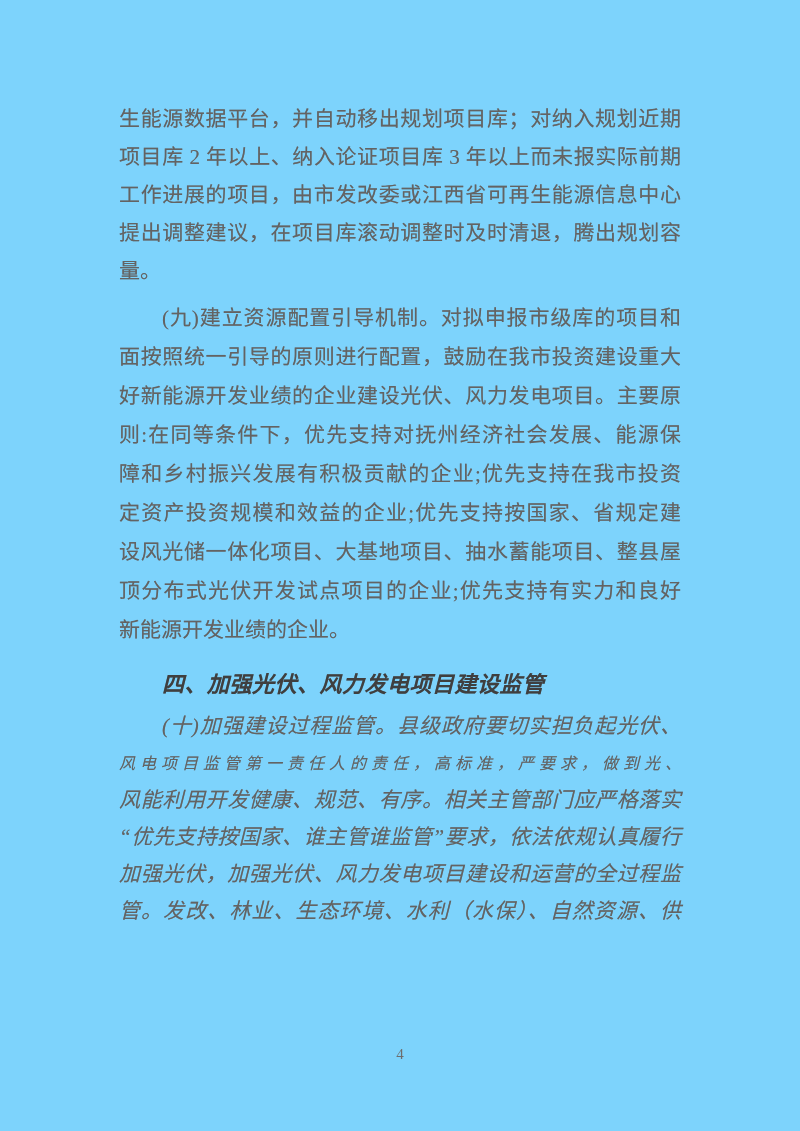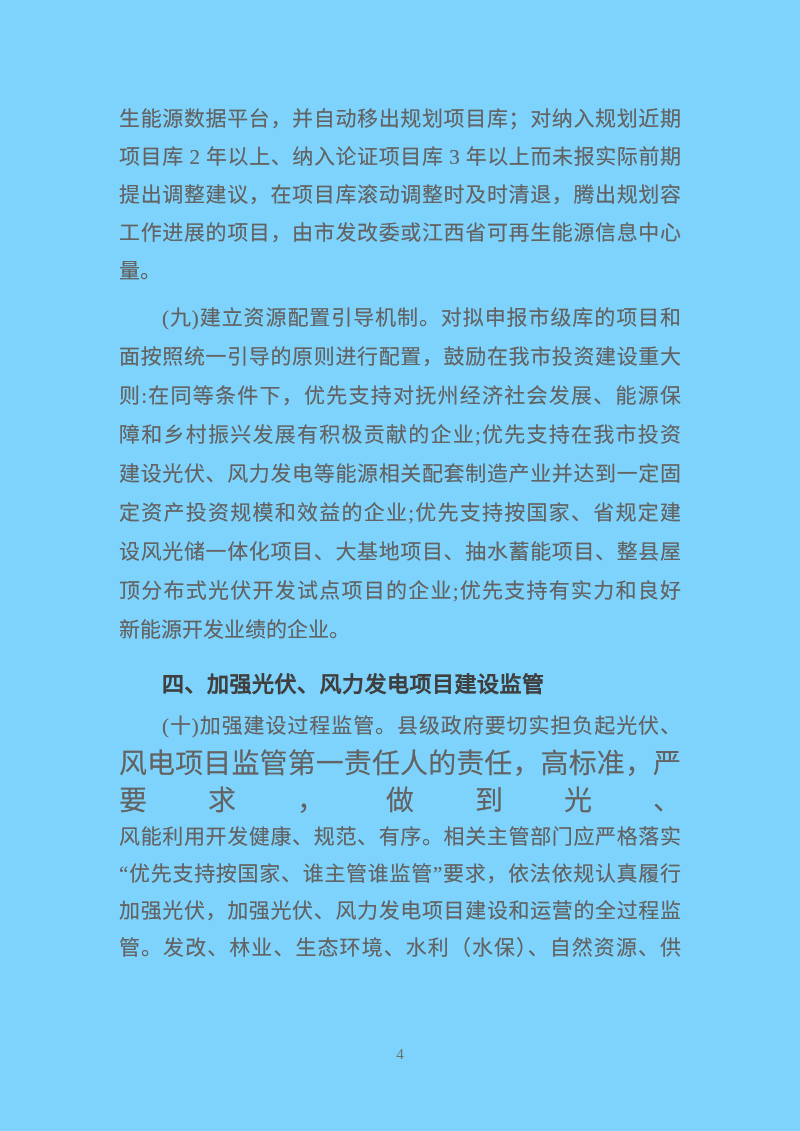--- a/index.html
+++ b/index.html
@@ -22,38 +22,39 @@
     width: 562px;
   }
   .para {
     margin: 0;
     font-size: 21px;
     color: #636363;
     text-shadow: 0 0 0.5px rgba(110,110,110,0.55);
   }
   .para-1 { line-height: 38px; margin-bottom: 9px; }
   .para-2 { line-height: 39px; margin-bottom: 14px; }
-  .para-3 { line-height: 37px; }
+  .para-3 { line-height: 37px; font-style: italic; }
   .line {
     text-align: justify;
     text-align-last: justify;
   }
   .line.first { text-indent: 43px; }
   .line.end { text-align-last: left; }
-  .line.tight { font-size: 28px; }
+  .line.tight { font-size: 16px; }
   .heading {
     margin: 2px 0;
     font-family: "Liberation Sans", "DejaVu Sans", sans-serif;
     font-weight: 700;
     font-size: 22px;
     line-height: 42px;
     color: #3f3f3f;
     text-indent: 43px;
     letter-spacing: 0.5px;
     text-shadow: 0 0 0.5px rgba(80,80,80,0.5);
+    font-style: italic;
   }
   .page-number {
     position: absolute;
     top: 1044px;
     left: 0;
     width: 800px;
     text-align: center;
     font-size: 15px;
     line-height: 20px;
     color: #6d6d6d;
@@ -62,31 +63,31 @@
 </style>
 </head>
 <body>
 
 <div class="page">
   <main class="text-block">
 
     <section class="para para-1">
       <div class="line">生能源数据平台，并自动移出规划项目库；对纳入规划近期</div>
       <div class="line">项目库 2 年以上、纳入论证项目库 3 年以上而未报实际前期</div>
+      <div class="line">工作进展的项目，由市发改委或江西省可再生能源信息中心</div>
       <div class="line">提出调整建议，在项目库滚动调整时及时清退，腾出规划容</div>
-      <div class="line">工作进展的项目，由市发改委或江西省可再生能源信息中心</div>
       <div class="line end">量。</div>
     </section>
 
     <section class="para para-2">
       <div class="line first">(九)建立资源配置引导机制。对拟申报市级库的项目和</div>
       <div class="line">面按照统一引导的原则进行配置，鼓励在我市投资建设重大</div>
+      <div class="line">好新能源开发业绩的企业建设光伏、风力发电项目。主要原</div>
       <div class="line">则:在同等条件下，优先支持对抚州经济社会发展、能源保</div>
       <div class="line">障和乡村振兴发展有积极贡献的企业;优先支持在我市投资</div>
-      <div class="line">建设光伏、风力发电等能源相关配套制造产业并达到一定固</div>
       <div class="line">定资产投资规模和效益的企业;优先支持按国家、省规定建</div>
       <div class="line">设风光储一体化项目、大基地项目、抽水蓄能项目、整县屋</div>
       <div class="line">顶分布式光伏开发试点项目的企业;优先支持有实力和良好</div>
       <div class="line end">新能源开发业绩的企业。</div>
     </section>
 
     <h2 class="heading">四、加强光伏、风力发电项目建设监管</h2>
 
     <section class="para para-3">
       <div class="line first">(十)加强建设过程监管。县级政府要切实担负起光伏、</div>

